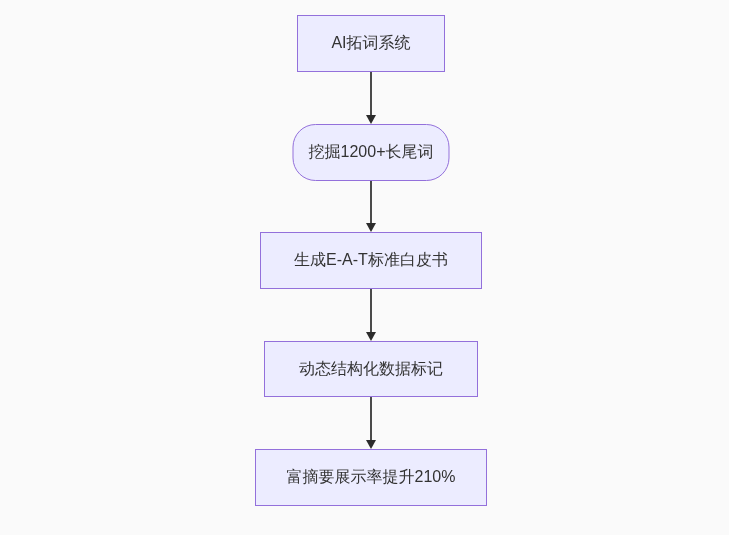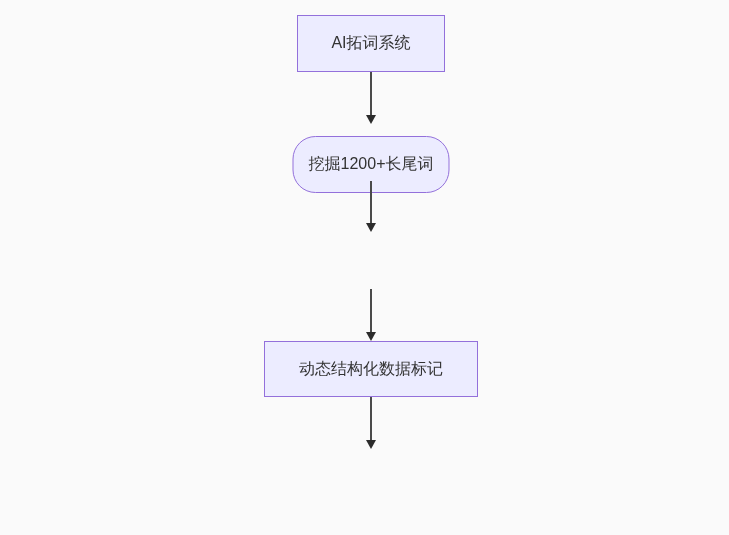--- a/index.html
+++ b/index.html
@@ -31,21 +31,21 @@
     border: 1px solid var(--node-border);
     color: var(--text);
     font-size: 16px;
     display: flex;
     align-items: center;
     justify-content: center;
     text-align: center;
     white-space: nowrap;
   }
   .node-1 { top: 15px;  width: 148px; }
-  .node-2 { top: 136px; width: 157px; border-radius: 23px; }
+  .node-2 { top: 124px; width: 157px; border-radius: 23px; }
   .node-3 { top: 232px; width: 222px; }
   .node-4 { top: 341px; width: 214px; height: 56px; text-align: center; }
   .node-5 { top: 449px; width: 232px; }
 
   .edge {
     position: absolute;
     left: 371px;
     margin-left: -1px;
     width: 2px;
     background: var(--edge-line);
@@ -71,21 +71,23 @@
 <div class="canvas">
 
   <div class="node node-1">AI拓词系统</div>
 
   <div class="edge edge-1"></div>
 
   <div class="node node-2">挖掘1200+长尾词</div>
 
   <div class="edge edge-2"></div>
 
+  <div class="node node-3">生成E-A-T标准白皮书</div>
 
   <div class="edge edge-3"></div>
 
   <div class="node node-4">动态结构化数据标记</div>
 
   <div class="edge edge-4"></div>
 
+  <div class="node node-5">富摘要展示率提升210%</div>
 
 </div>
 
 </body></html>

